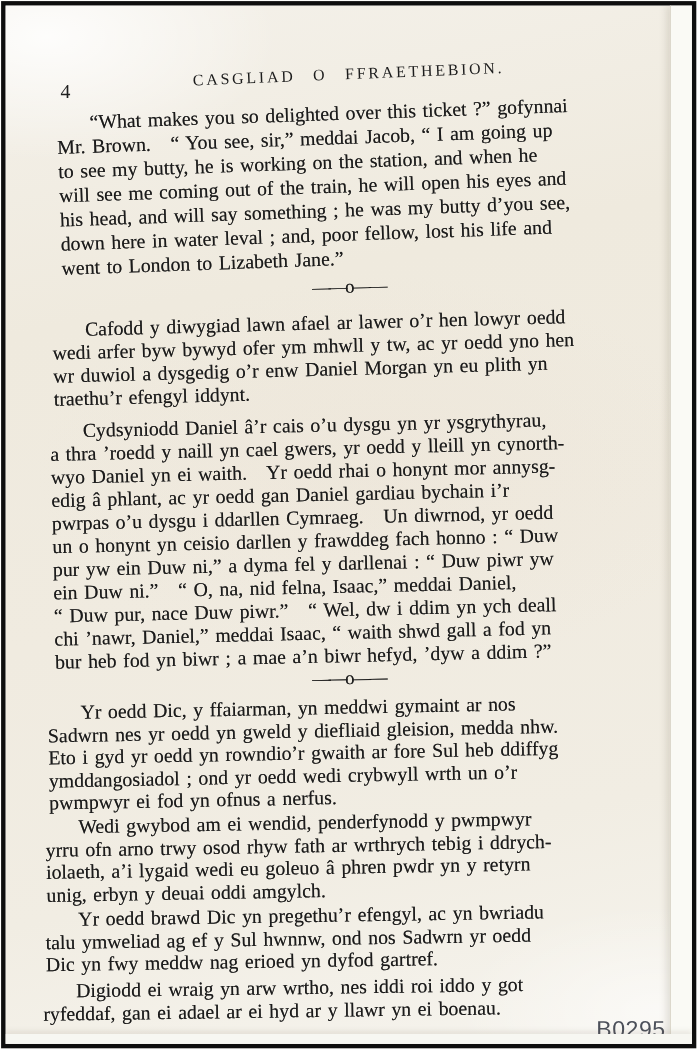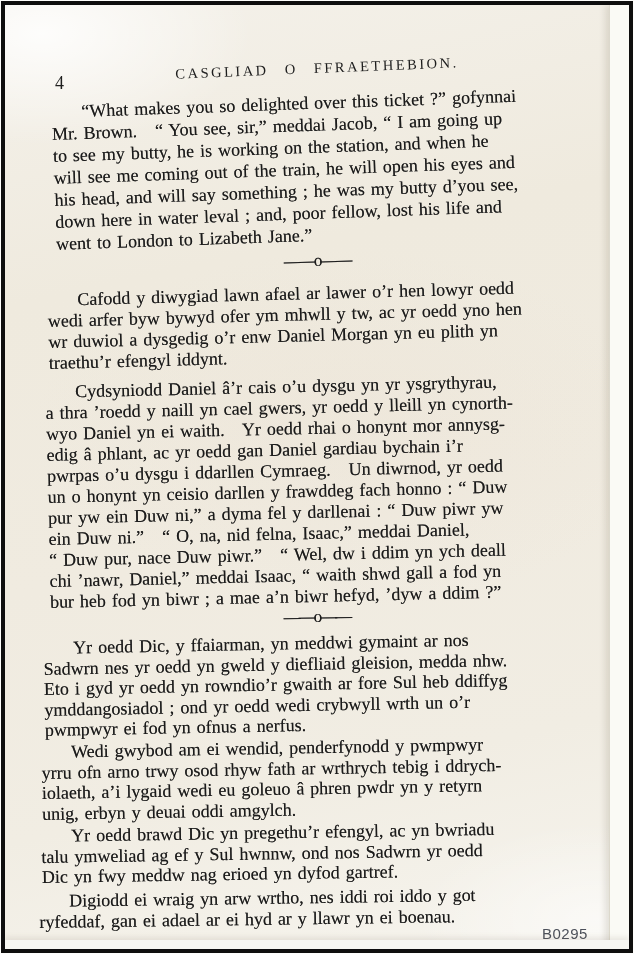--- a/index.html
+++ b/index.html
@@ -70,21 +70,21 @@
     text-align: center;
     font-size: 17px; color: #1d1d1d;
     letter-spacing: -2px;
     text-shadow: 0 0 0.5px rgba(20,20,20,0.6);
   }
   #div1 { top: 246px; transform: rotate(-1.7deg); }
   #div2 { top: 602px; transform: rotate(-1.1deg); }
   .stamp {
     position: absolute; left: 537px; top: 920px;
     font-family: "Liberation Sans", "DejaVu Sans", sans-serif;
-    font-size: 15px; color: #4c505a;
+    font-size: 21px; color: #4c505a;
     letter-spacing: 0.5px;
   }
 </style>
 </head>
 <body>
 
 <div class="frame">
   <div class="texture"></div>
 
   <div class="pagenum">4</div>

